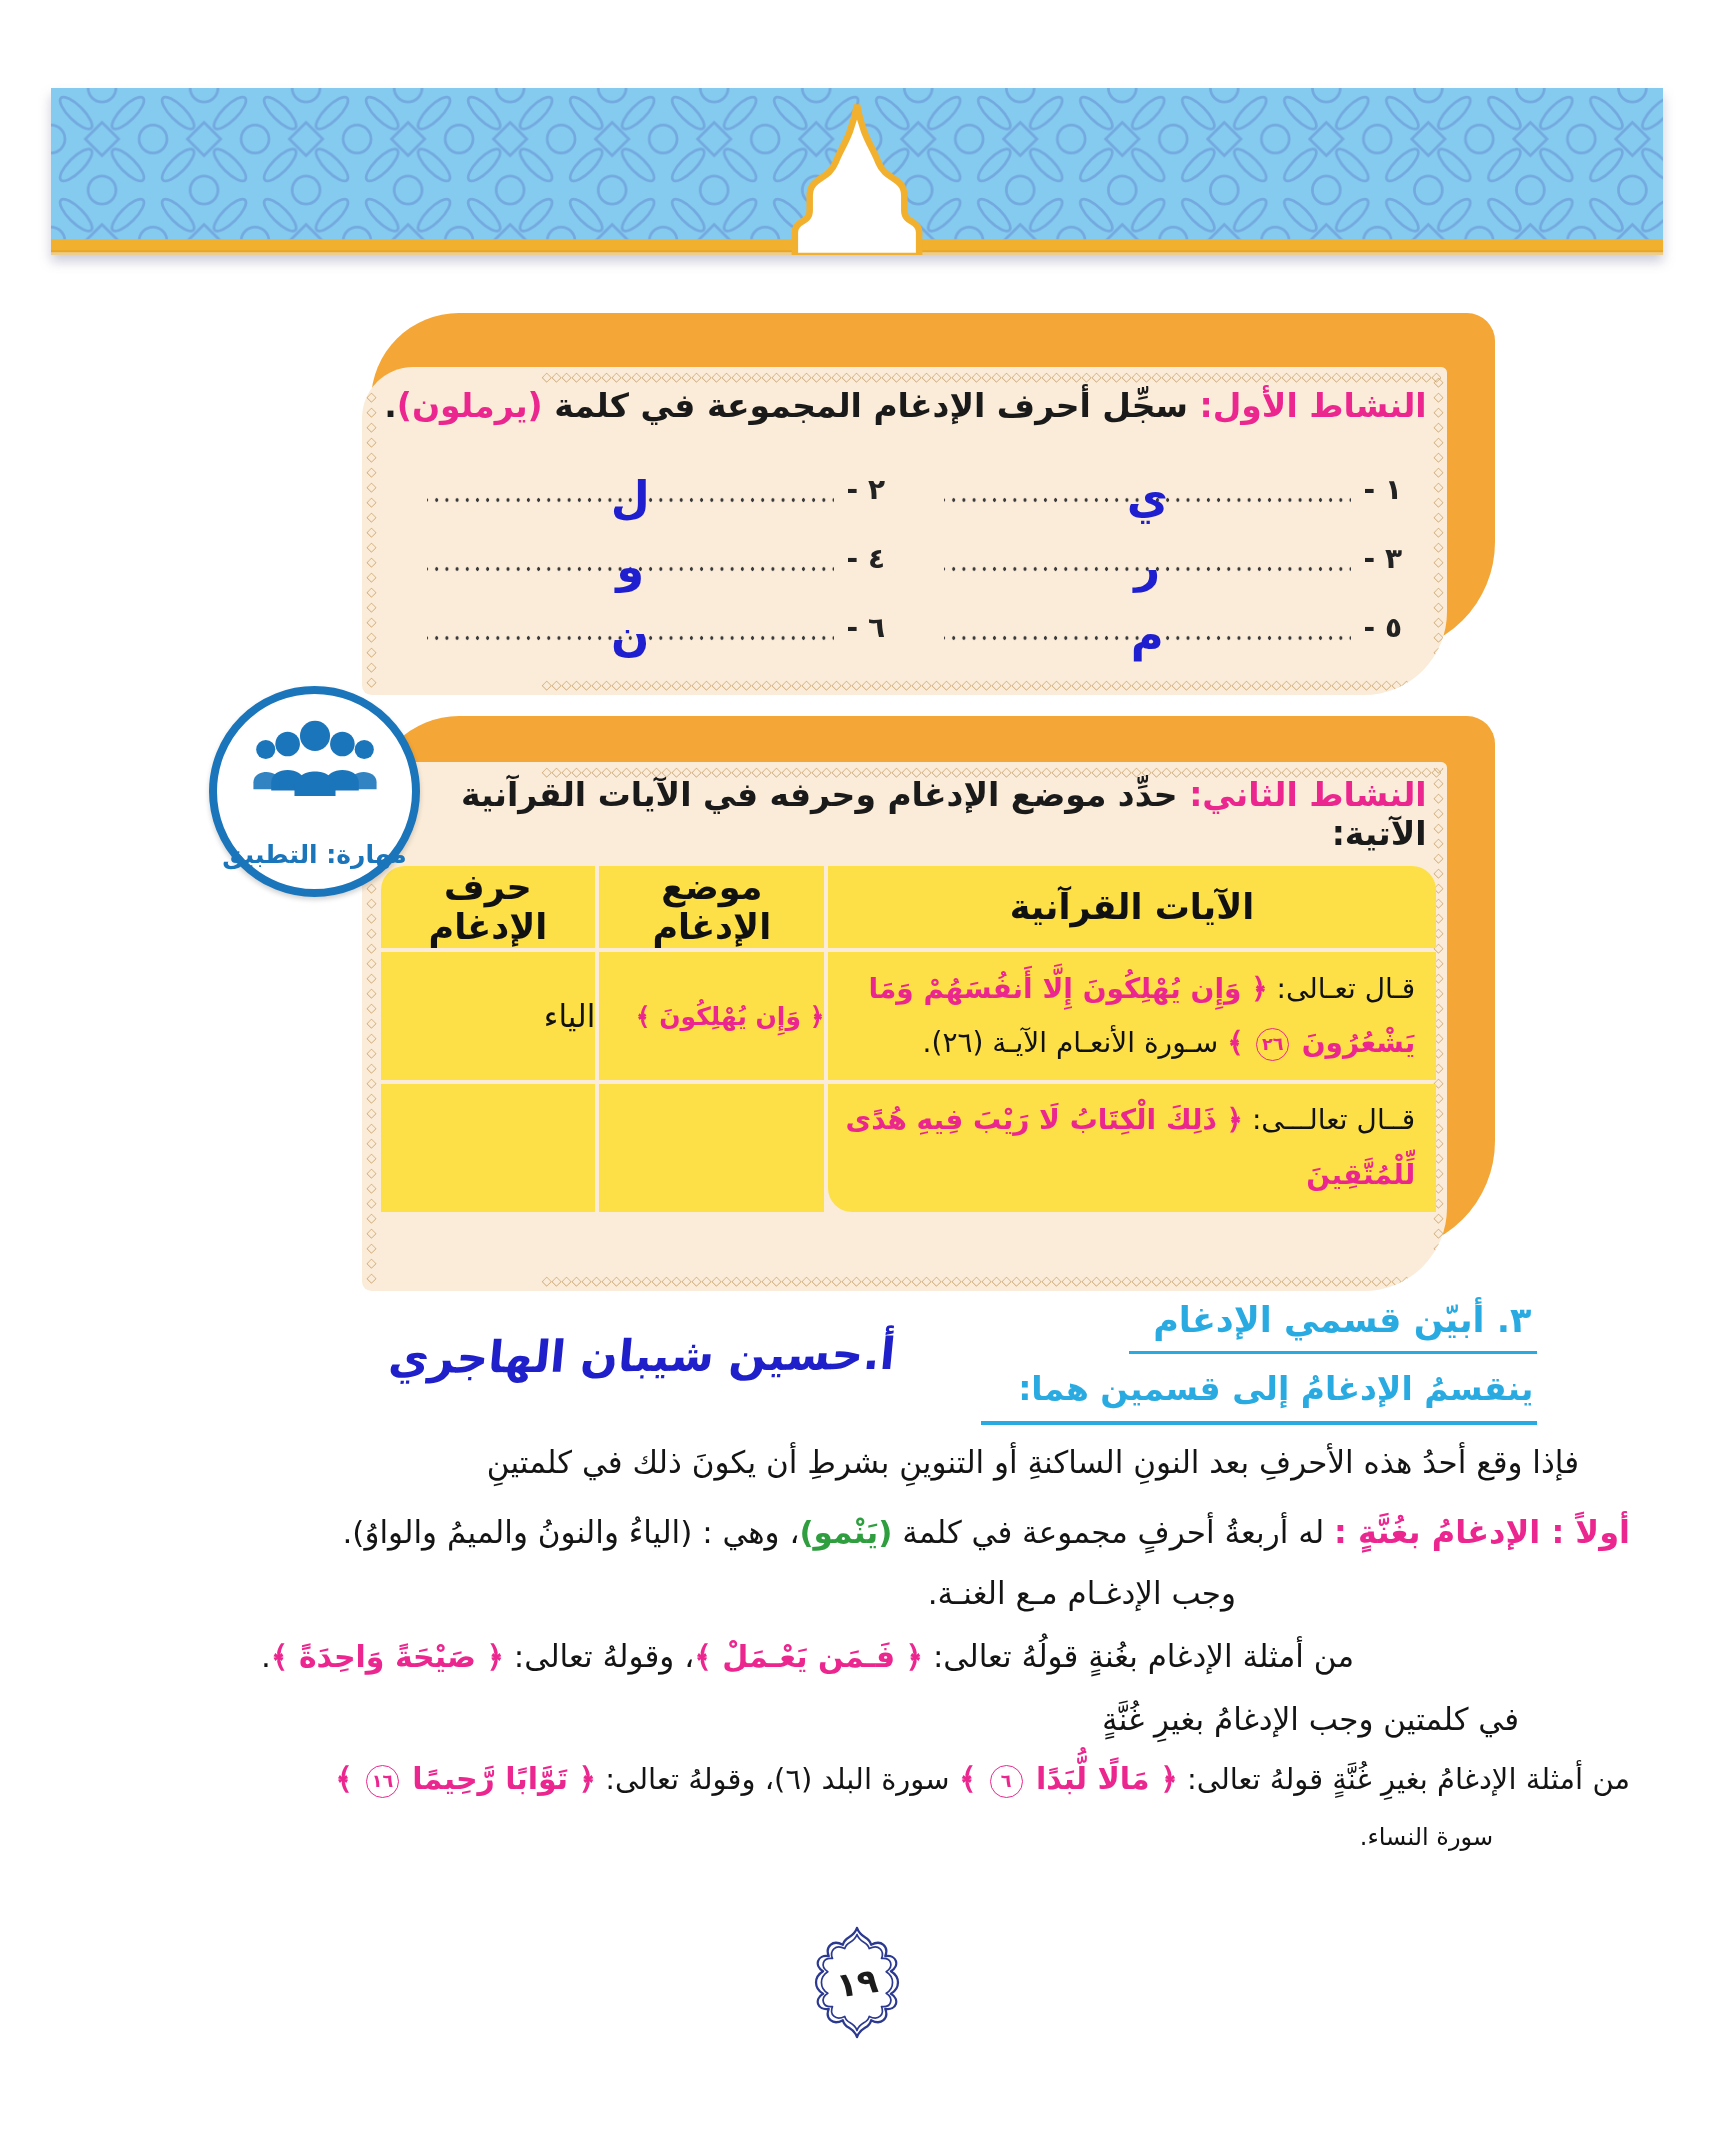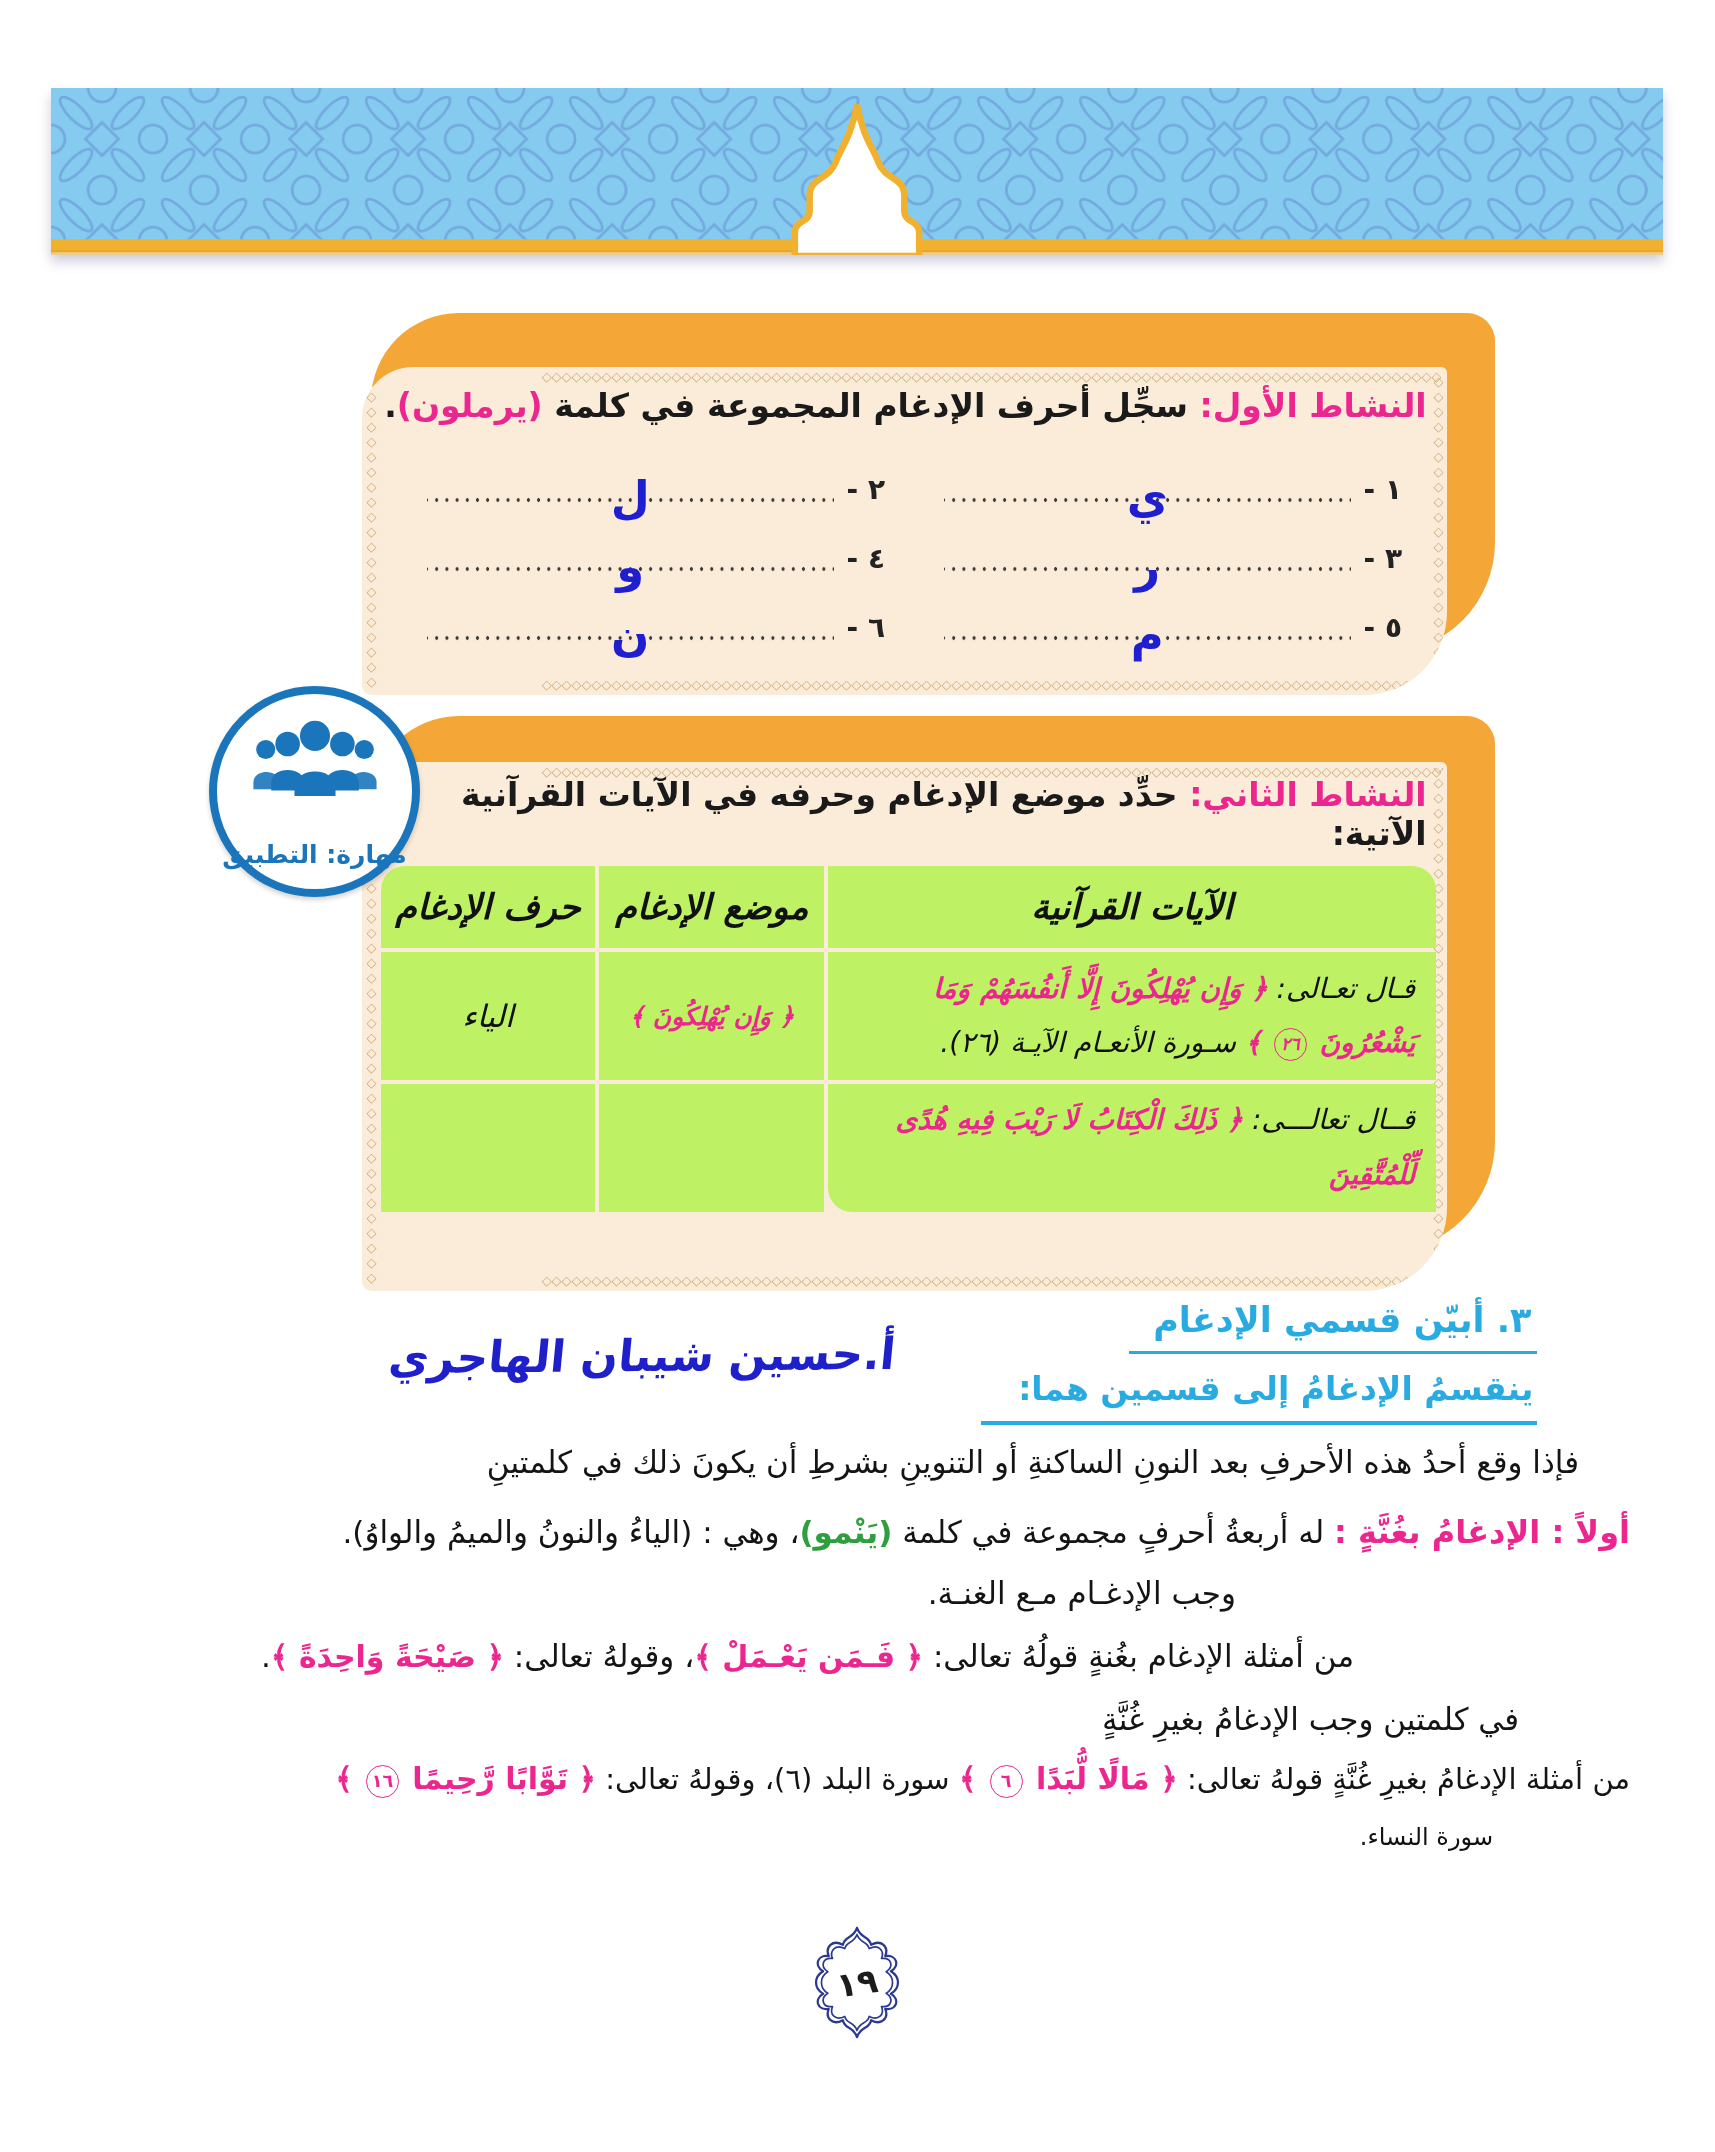--- a/index.html
+++ b/index.html
@@ -37,26 +37,26 @@
   .blank-num { font-size:28px; font-weight:bold; color:#222; padding-left:13px; line-height:35px; }
   .blank-line { position:relative; flex:1; height:35px;
                 background-image:radial-gradient(circle, #3a3a3a 1.6px, transparent 1.9px);
                 background-size:10.2px 5.6px; background-repeat:repeat-x; background-position:center bottom 3.7px; }
   .blank-letter { position:absolute; left:0; right:0; bottom:-13px; text-align:center;
                   font-size:45px; font-weight:bold; color:#1F1FD0; line-height:1; }
 
   
   .qtable { position:relative; z-index:4; width:1063px; margin:9.3px 7.4px 0 0;
             border-collapse:separate; border-spacing:4.6px; direction:rtl; }
-  .qtable td, .qtable th { background:#bef264; vertical-align:middle;font-style:italic; }
+  .qtable td, .qtable th { background:#fde047; vertical-align:middle; }
   .qtable th { height:82px; font-size:35px; font-weight:bold; color:#111; }
   .qtable .c-verse { width:58%; border-radius:0 24px 0 0; }
   .qtable .c-mawdi { width:21.5%; }
   .qtable .c-harf  { width:20.5%; border-radius:24px 0 0 0; }
-  .qtable td { height:126px; text-align:center; }
+  .qtable td { height:126px; }
   .qtable td.vcell { text-align:right; padding:9.3px 20.4px 9.3px 13px; font-size:28px;
                      color:#111; line-height:1.95; border-radius:0; }
   .quran { color:#EC268F; font-weight:bold; }
   .vnum { display:inline-block; min-width:33px; height:33px; line-height:30px; padding:0 2.8px;
           border:1.9px solid #EC268F; border-radius:50%; color:#EC268F; font-size:17.6px;
           text-align:center; font-weight:bold; vertical-align:middle; margin:0 2.8px; }
   .mawdi-quran { font-size:25px; }
   .ans { color:#2222CC; font-weight:bold; }
   .mawdi-ans { font-size:35px; }
   .harf-ans  { font-size:37px; }

